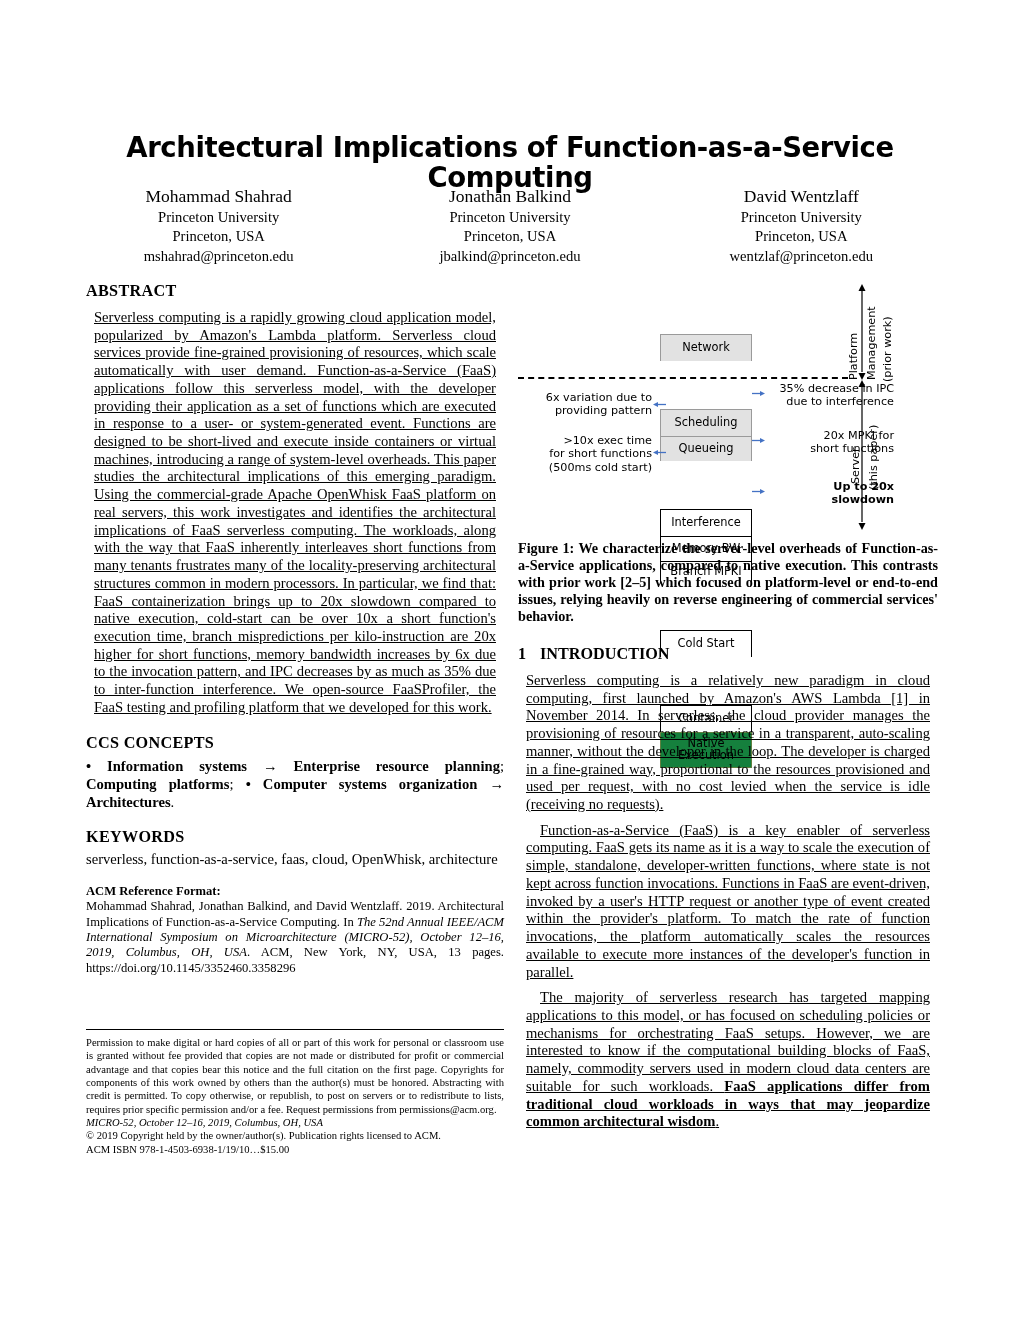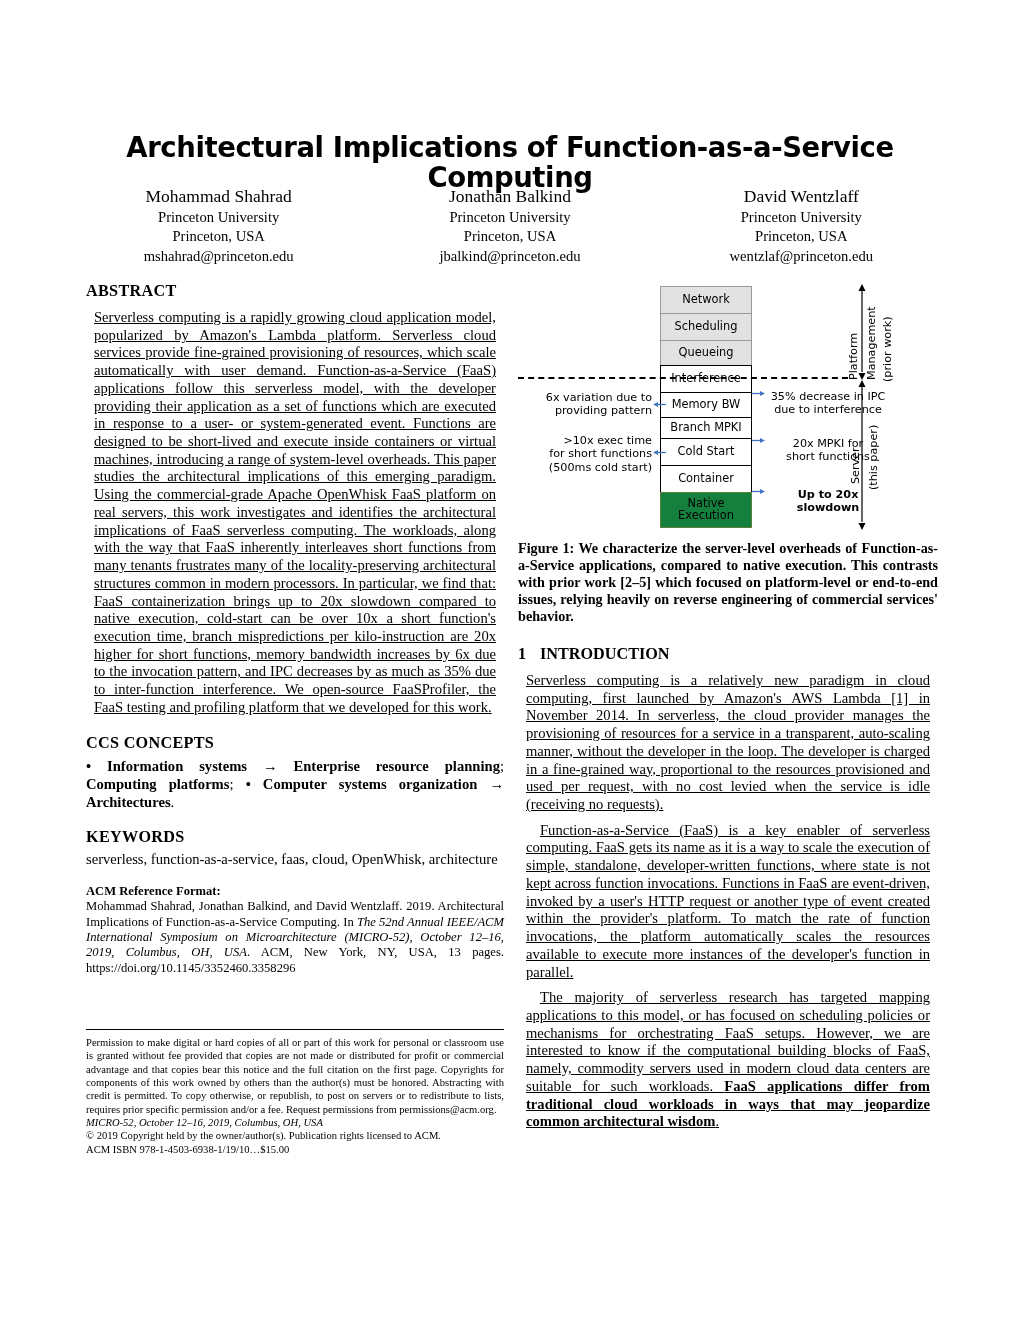--- a/index.html
+++ b/index.html
@@ -140,42 +140,42 @@
     align-items: center;
     justify-content: center;
     text-align: center;
     box-sizing: border-box;
     line-height: 1.05;
   }
   .box.gray  { background: #e2e2e2; border-color: #9a9a9a; }
   .box.white { background: #ffffff; border-color: #000000; }
   .box.green { background: #15803d; border-color: #5f7f3f; border-bottom: 1px solid #5f7f3f; }
   .box.white + .box.white { border-top-color: #000; }
-  .h26 { height: 27px; }
+  .h26 { height: 27px; margin-top: 48px; }
   .h24 { height: 25px; }
   .h20 { height: 21px; }
   .h34 { height: 36px; }
 
   .dashline {
     position: absolute;
     left: 0px;
     top: 93px;
     width: 330px;
     border-top: 2.5px dashed #000;
   }
 
   .ann {
     position: absolute;
     font-family: "DejaVu Sans", sans-serif;
     font-size: 11.2px;
     line-height: 1.2;
     color: #000;
   }
   .ann.left  { text-align: right; width: 128px; left: 6px; }
-  .ann.right { text-align: center;  width: 132px; left: 244px; margin-top: 8px; }
+  .ann.right { text-align: right;  width: 132px; left: 244px; }
 
   .arrow {
     position: absolute;
     height: 7px;
     width: 13px;
     color: #4472c4;
   }
   .arrow svg { display: block; }
 
   .axis {

